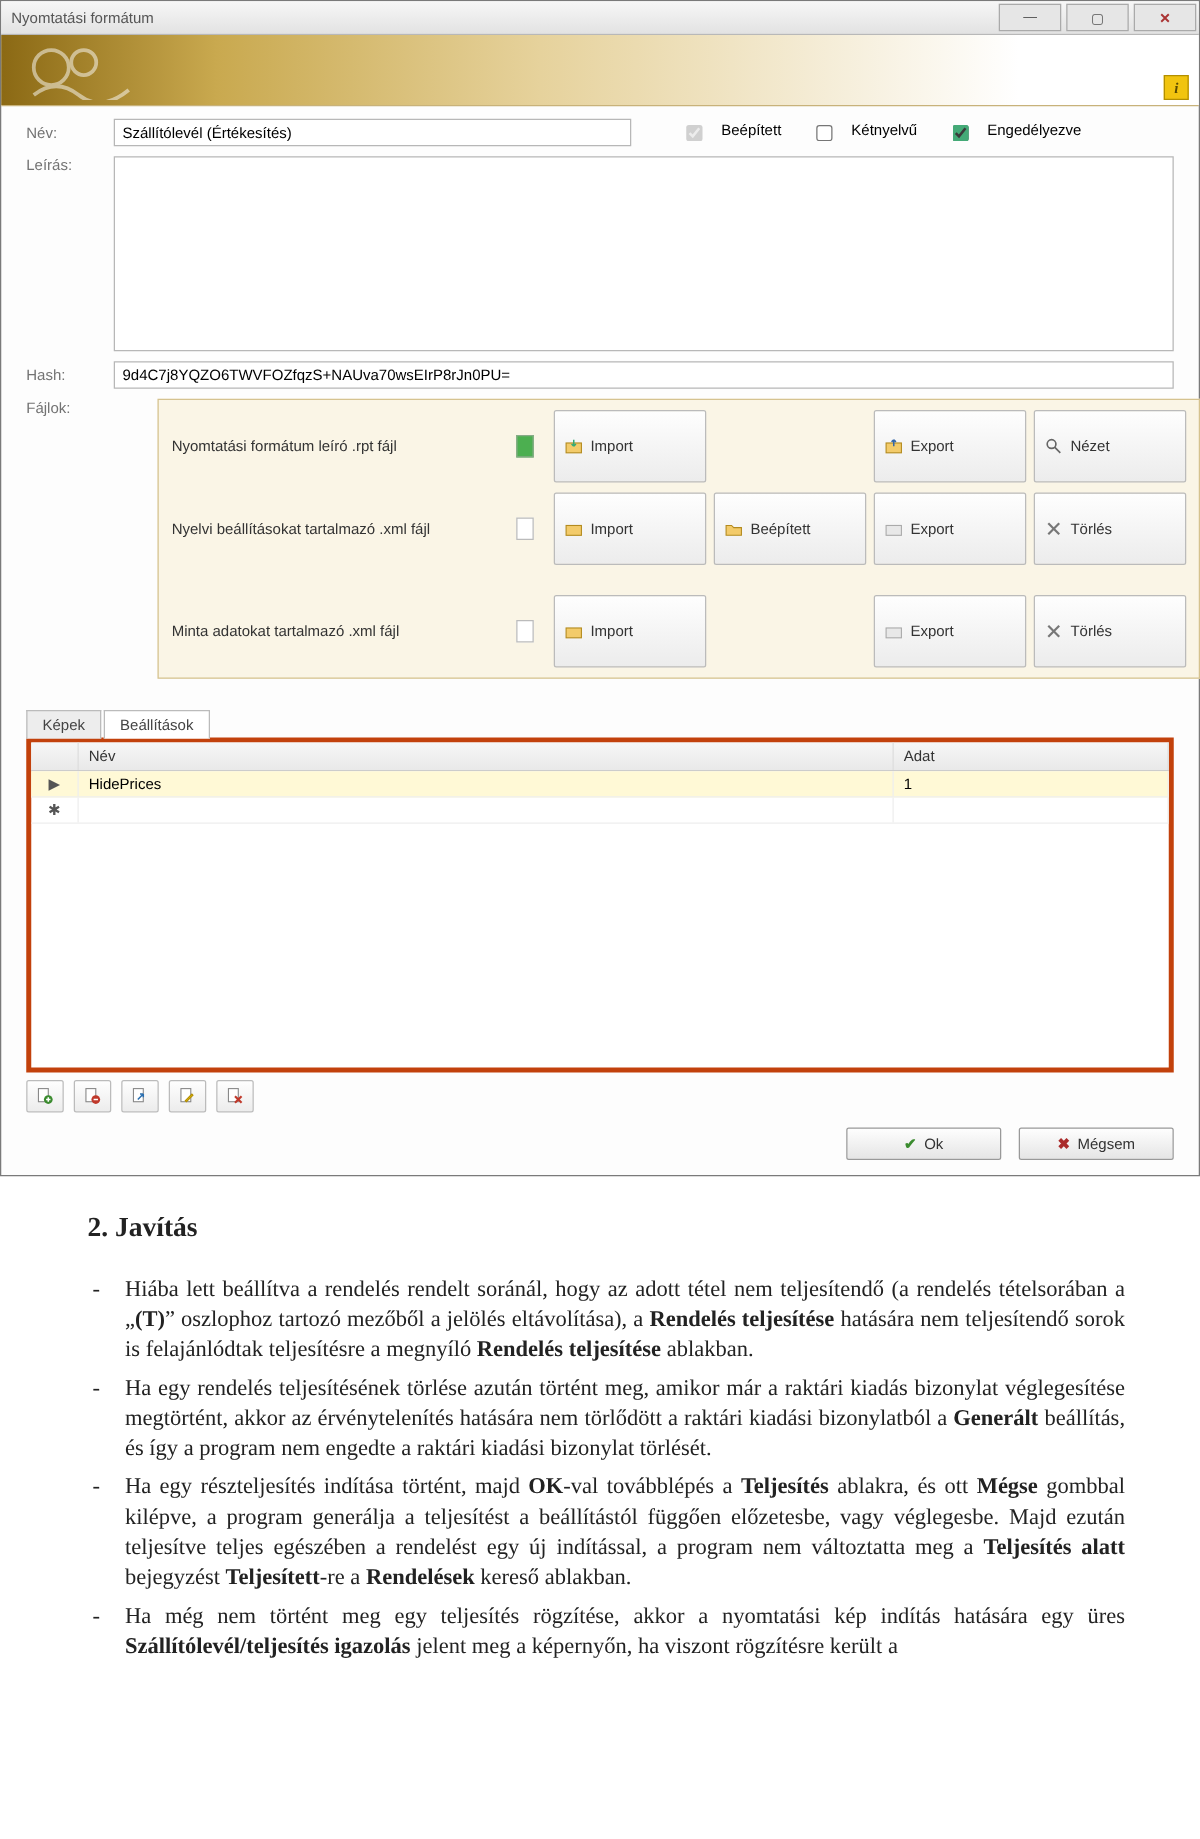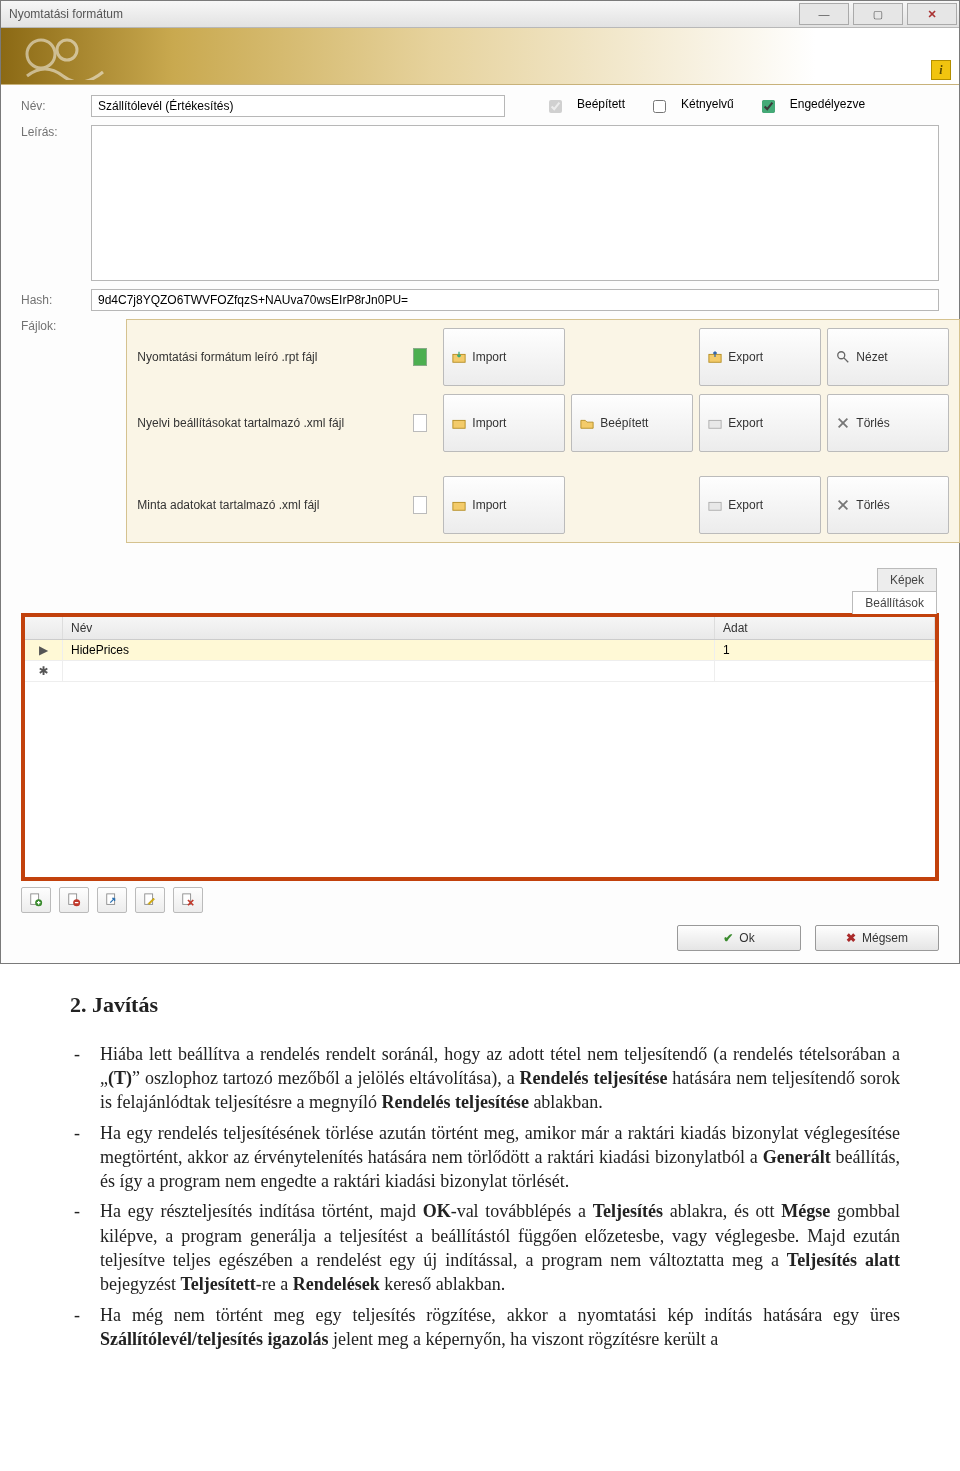--- a/index.html
+++ b/index.html
@@ -117,21 +117,20 @@
     padding:16px 8px; border-radius:2px;
     color:#333;
   }
   .tool-btn.icononly { justify-content:center; padding:0; width:28px;}
   .spacer {}
 
   .tabs {
     margin: 10px 20px 0 20px;
     display:flex;
     align-items:flex-end;
-    flex-direction:column;
   }
   .tab {
     border:1px solid #bbb;
     border-bottom:none;
     padding:4px 12px;
     background:#ededed;
     margin-right:2px;
     color:#444;
     position:relative;
     top:1px;

